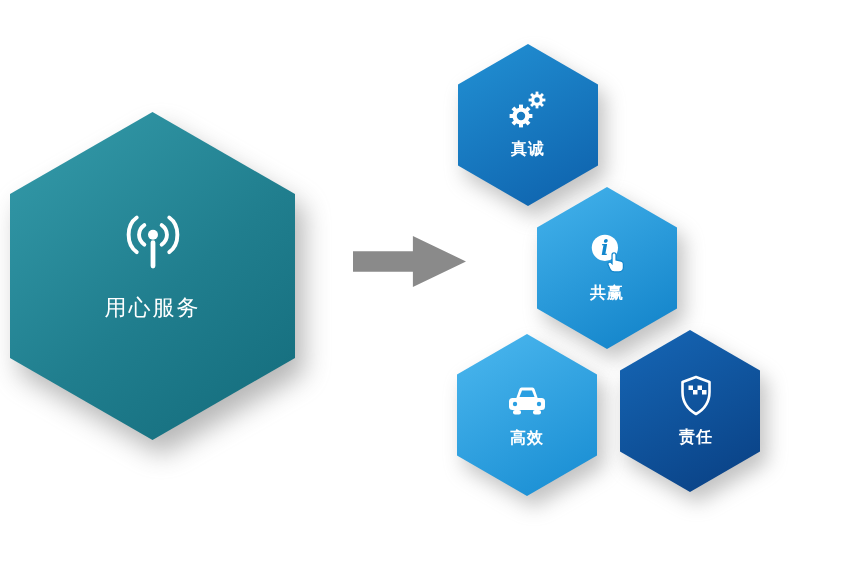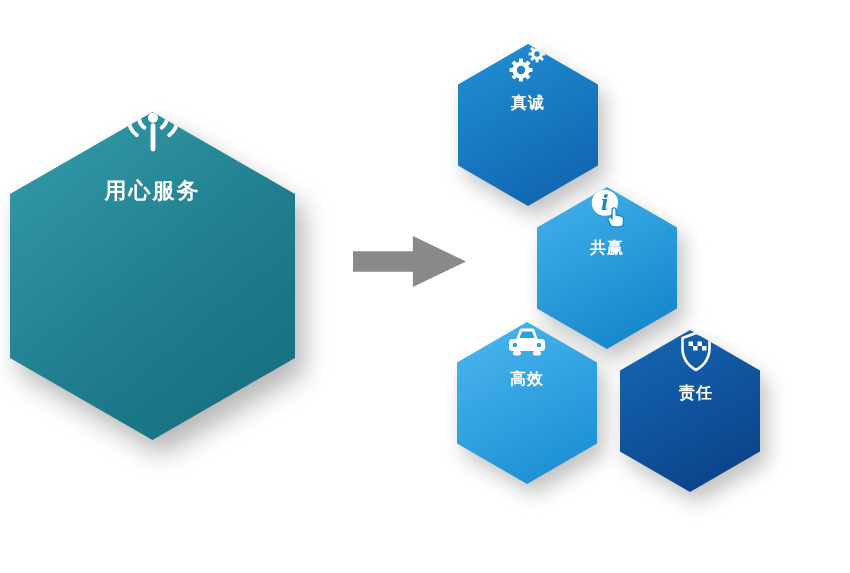--- a/index.html
+++ b/index.html
@@ -12,44 +12,44 @@
   }
 
   
   .hex-wrap { position:absolute; }
   .shadow-lg { filter: drop-shadow(9px 15px 13px rgba(95,95,95,0.45)); }
   .shadow-sm { filter: drop-shadow(7px 11px 10px rgba(110,110,110,0.42)); }
 
   .hex {
     width:100%; height:100%;
     clip-path: polygon(50% 0, 100% 25%, 100% 75%, 50% 100%, 0 75%, 0 25%);
-    display:flex; flex-direction:column; align-items:center; 
+    display:flex; flex-direction:column; align-items:center; justify-content:center;
     color:#ffffff; text-align:center;
   }
 
   
   .main-hex-wrap { left:10px; top:112px; width:285px; height:328px; }
   .main-hex {
     background:linear-gradient(140deg,#359cab 0%, #207e8e 55%, #136b7b 100%);
     padding:0 24px;
   }
   .main-hex .hex-icon { margin-top:-16px; }
   .main-title {
-    margin-top:6px; font-size:22px; font-weight:700; letter-spacing:2px;
+    margin-top:6px; font-size:22px; font-weight:400; letter-spacing:2px;
   }
   .main-body {
     margin-top:16px; font-size:17px; font-weight:700; line-height:2.05;
     letter-spacing:0.5px; white-space:nowrap;
   }
 
   
   .p-zhencheng { left:458px; top:44px;  width:140px; height:162px; }
   .p-xinren    { left:620px; top:40px;  width:140px; height:162px; }
   .p-gongying  { left:537px; top:187px; width:140px; height:162px; }
-  .p-gaoxiao   { left:457px; top:322px; width:140px; height:162px; }
+  .p-gaoxiao   { left:457px; top:334px; width:140px; height:162px; }
   .p-zeren     { left:620px; top:330px; width:140px; height:162px; }
 
   .g-zhencheng { background:linear-gradient(150deg,#2291d4 0%,#0d60ab 100%); }
   .g-xinren    { background:linear-gradient(150deg,#1b78c4 0%,#0a4890 100%); }
   .g-gongying  { background:linear-gradient(150deg,#44b3ec 0%,#0f80c7 100%); }
   .g-gaoxiao   { background:linear-gradient(150deg,#4cb8ef 0%,#168bd1 100%); }
   .g-zeren     { background:linear-gradient(150deg,#1667b6 0%,#093f82 100%);padding-left:12px; }
 
   .hex-label {
     margin-top:9px; font-size:16px; font-weight:700; letter-spacing:1px;

